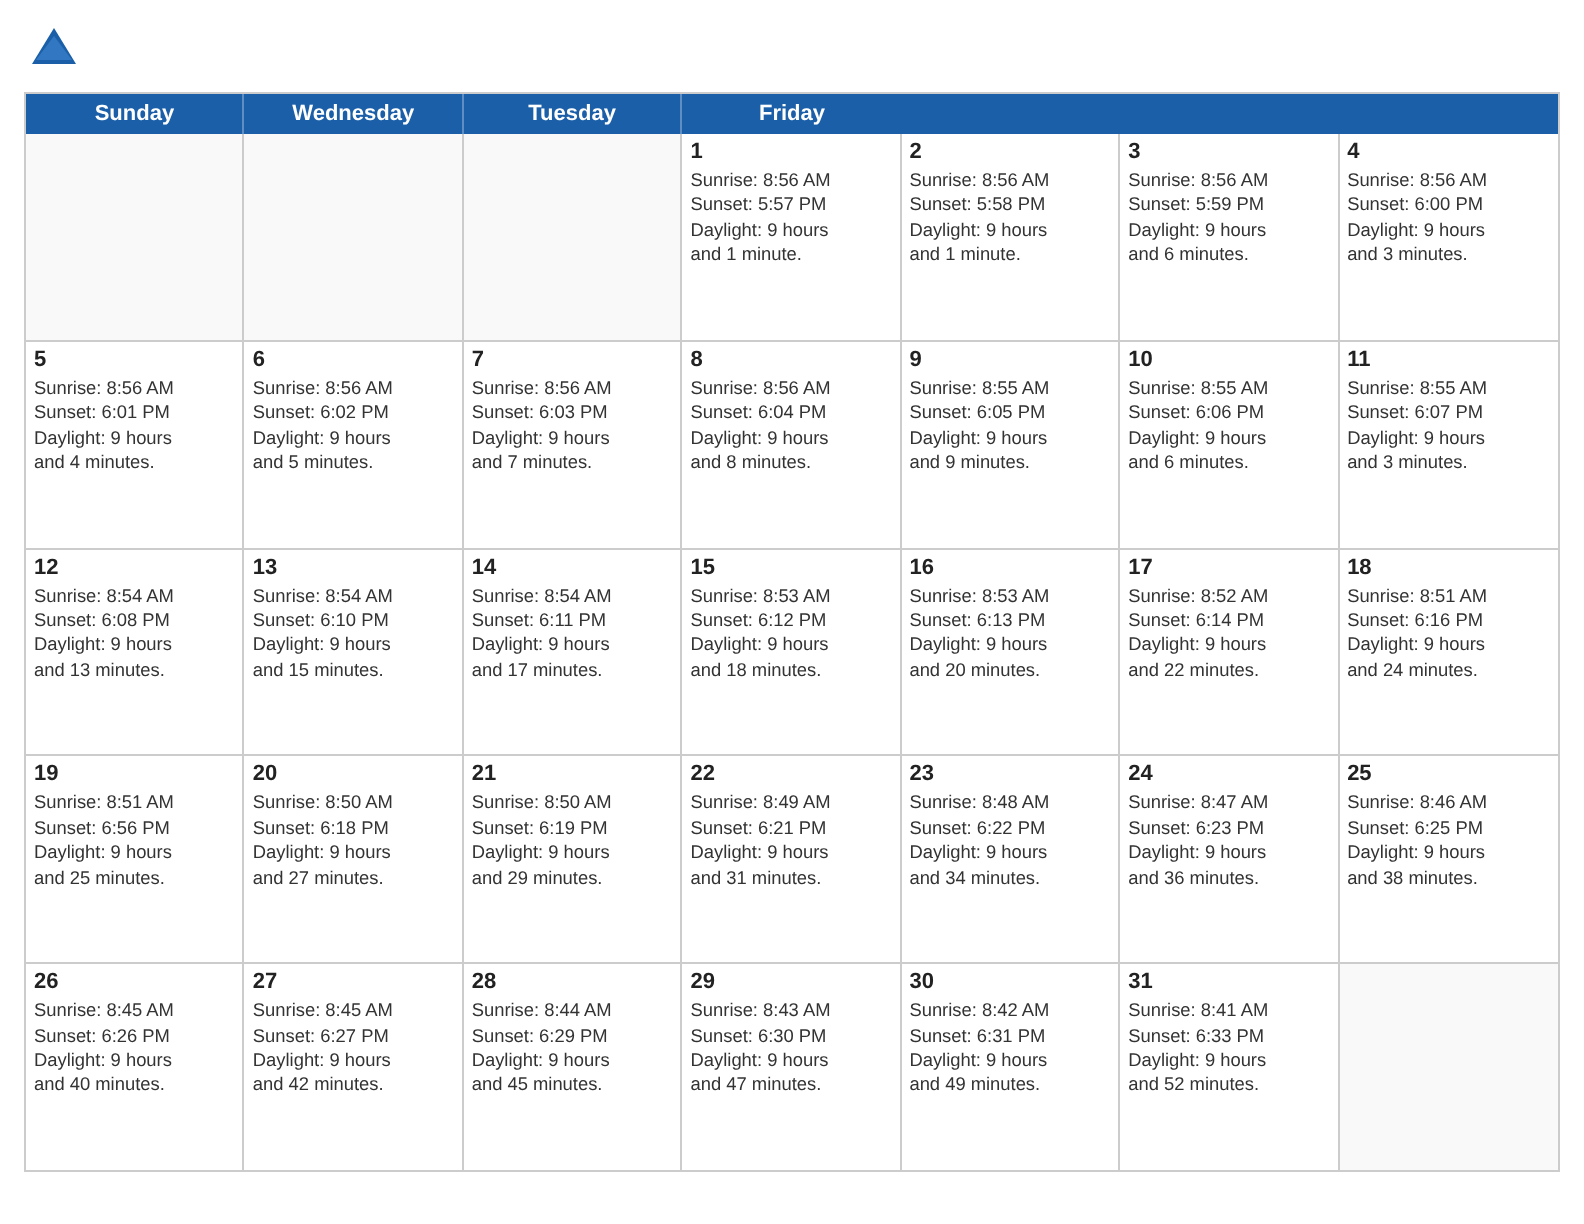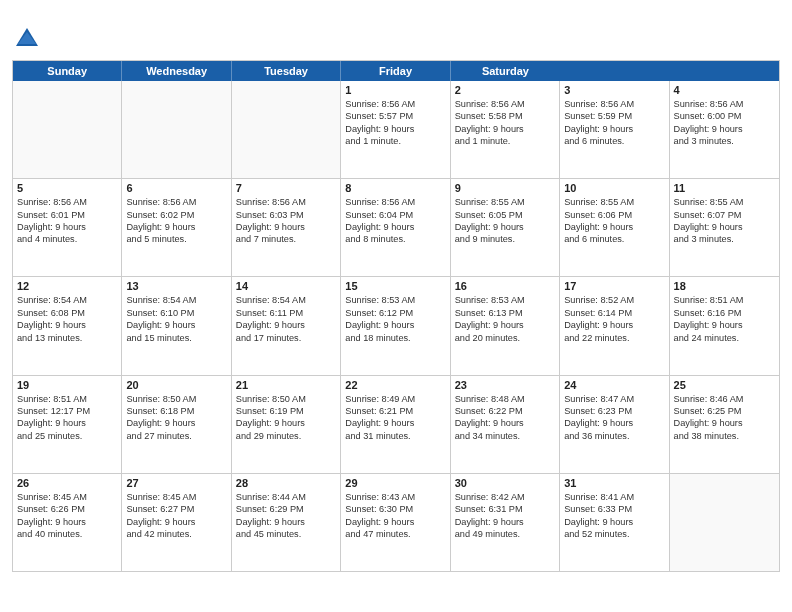--- a/index.html
+++ b/index.html
@@ -6,21 +6,21 @@
     body {
       font-family: Arial, sans-serif;
       background: #fff;
       width: 792px;
       height: 612px;
       overflow: hidden;
     }
     .page {
       width: 792px;
       height: 596px;
-      padding: 24px 12px;
+      padding: 10px 12px;
       display: flex;
       flex-direction: column;
     }
     .header {
       display: flex;
       justify-content: space-between;
       align-items: flex-start;
       margin-bottom: 6px;
     }
     .logo {
@@ -134,21 +134,20 @@
       <div class="location"></div>
     </div>
   </div>
 
   <div class="calendar">
     <div class="cal-header">
     <div class="cal-header-cell">Sunday</div>
         <div class="cal-header-cell">Wednesday</div>
         <div class="cal-header-cell">Tuesday</div>
         <div class="cal-header-cell">Friday</div>
-        <div class="cal-header-cell">Saturday</div>
       </div>
     <div class="cal-body">
     <div class="cal-row">
           <div class="cal-cell empty"></div>
           <div class="cal-cell empty"></div>
           <div class="cal-cell empty"></div>
           <div class="cal-cell">
             <div class="day-num">1</div>
             <div class="cell-line">Sunrise: 8:56 AM</div>
             <div class="cell-line">Sunset: 5:57 PM</div>
@@ -276,21 +275,21 @@
             <div class="cell-line">Sunrise: 8:51 AM</div>
             <div class="cell-line">Sunset: 6:16 PM</div>
             <div class="cell-line">Daylight: 9 hours</div>
             <div class="cell-line">and 24 minutes.</div>
           </div>
         </div>
         <div class="cal-row">
           <div class="cal-cell">
             <div class="day-num">19</div>
             <div class="cell-line">Sunrise: 8:51 AM</div>
-            <div class="cell-line">Sunset: 12:17 PM</div>
+            <div class="cell-line">Sunset: 6:56 PM</div>
             <div class="cell-line">Daylight: 9 hours</div>
             <div class="cell-line">and 25 minutes.</div>
           </div>
           <div class="cal-cell">
             <div class="day-num">20</div>
             <div class="cell-line">Sunrise: 8:50 AM</div>
             <div class="cell-line">Sunset: 6:18 PM</div>
             <div class="cell-line">Daylight: 9 hours</div>
             <div class="cell-line">and 27 minutes.</div>
           </div>

